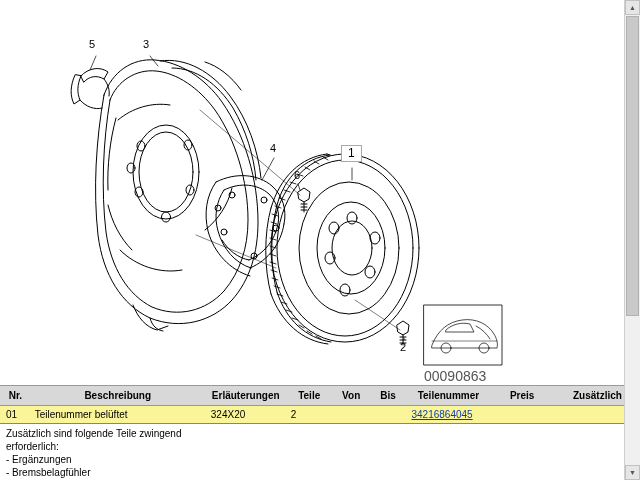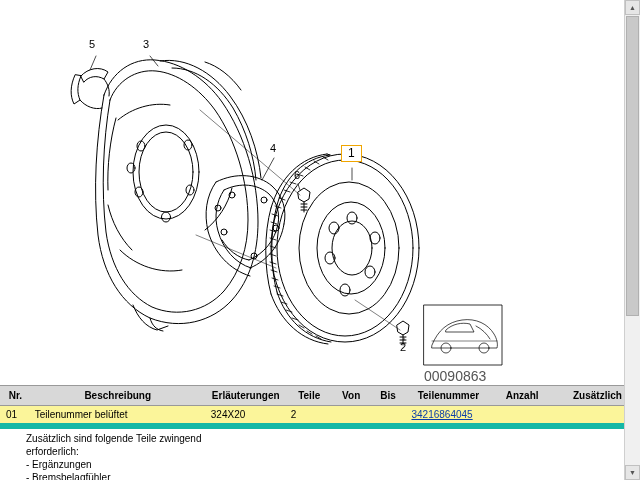--- a/index.html
+++ b/index.html
@@ -83,32 +83,32 @@
     padding: 4px 4px 4px 6px;
     white-space: nowrap;
   }
   #parts-table td {
     padding: 3px 4px 3px 6px;
     vertical-align: top;
     font-size: 10px;
   }
   tr.row-highlight td {
     background: #fbf59a;
-    border-bottom: 6px solid #14b8a6;
+    border-bottom: 1px solid #14b8a6;
   }
   td.col-part a {
     color: #0b3ea8;
   }
   #notes-cell {
     background: #ffffff;
     font-size: 10px;
     line-height: 13px;
     padding-top: 4px;
   }
-  .note-line { display: block; white-space: pre; margin-left: 20px; }
+  .note-line { display: block; white-space: pre; }
 
   
   #scrollbar {
     position: absolute;
     right: 0;
     top: 0;
     width: 15px;
     height: 480px;
     background: #f0f0f0;
     border-left: 1px solid #cfcfcf;
@@ -307,21 +307,21 @@
     </colgroup>
     <thead>
       <tr>
         <th>Nr.</th>
         <th>Beschreibung</th>
         <th>Erläuterungen</th>
         <th>Teile</th>
         <th>Von</th>
         <th>Bis</th>
         <th>Teilenummer</th>
-        <th>Anzahl</th>
+        <th>Preis</th>
         <th>Zusätzlich</th>
       </tr>
     </thead>
     <tbody>
       <tr class="row-highlight">
         <td>01</td>
         <td>Teilenummer belüftet</td>
         <td>324X20</td>
         <td>2</td>
         <td></td>

